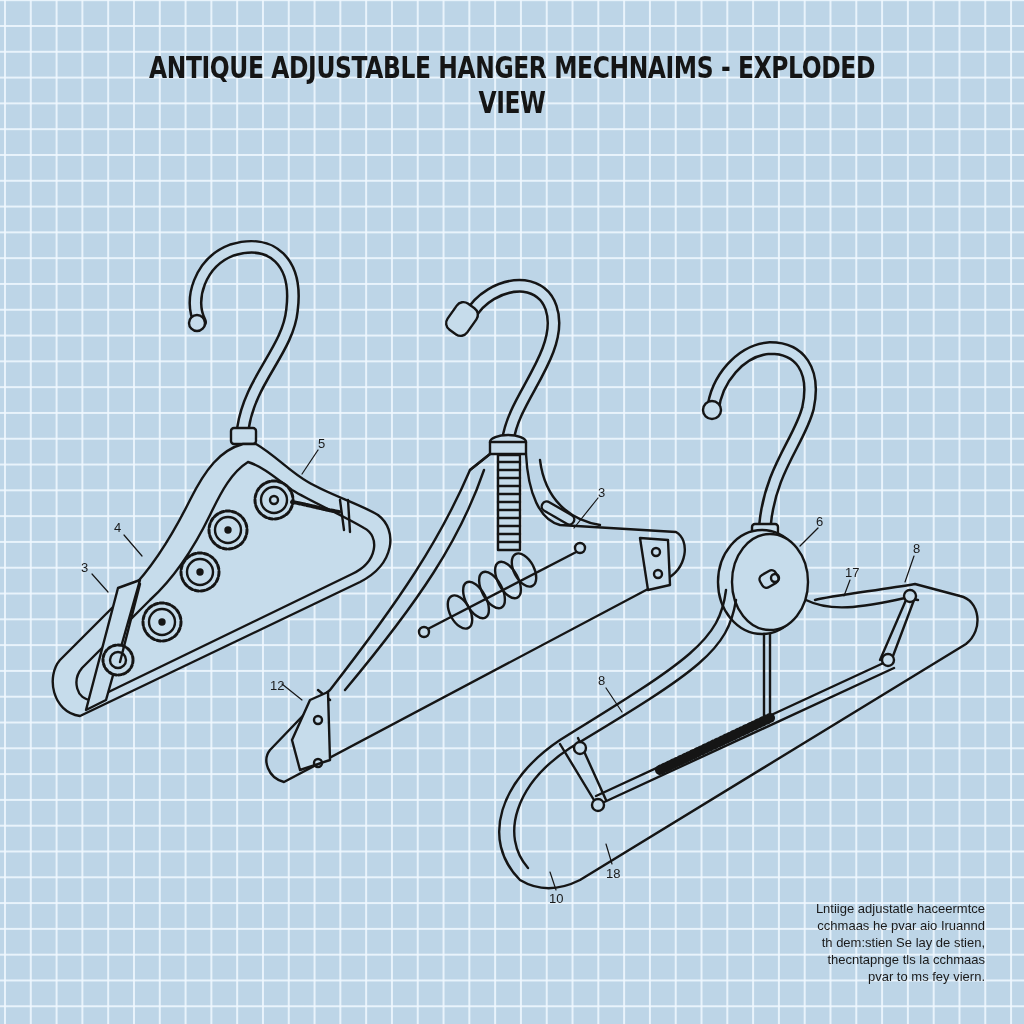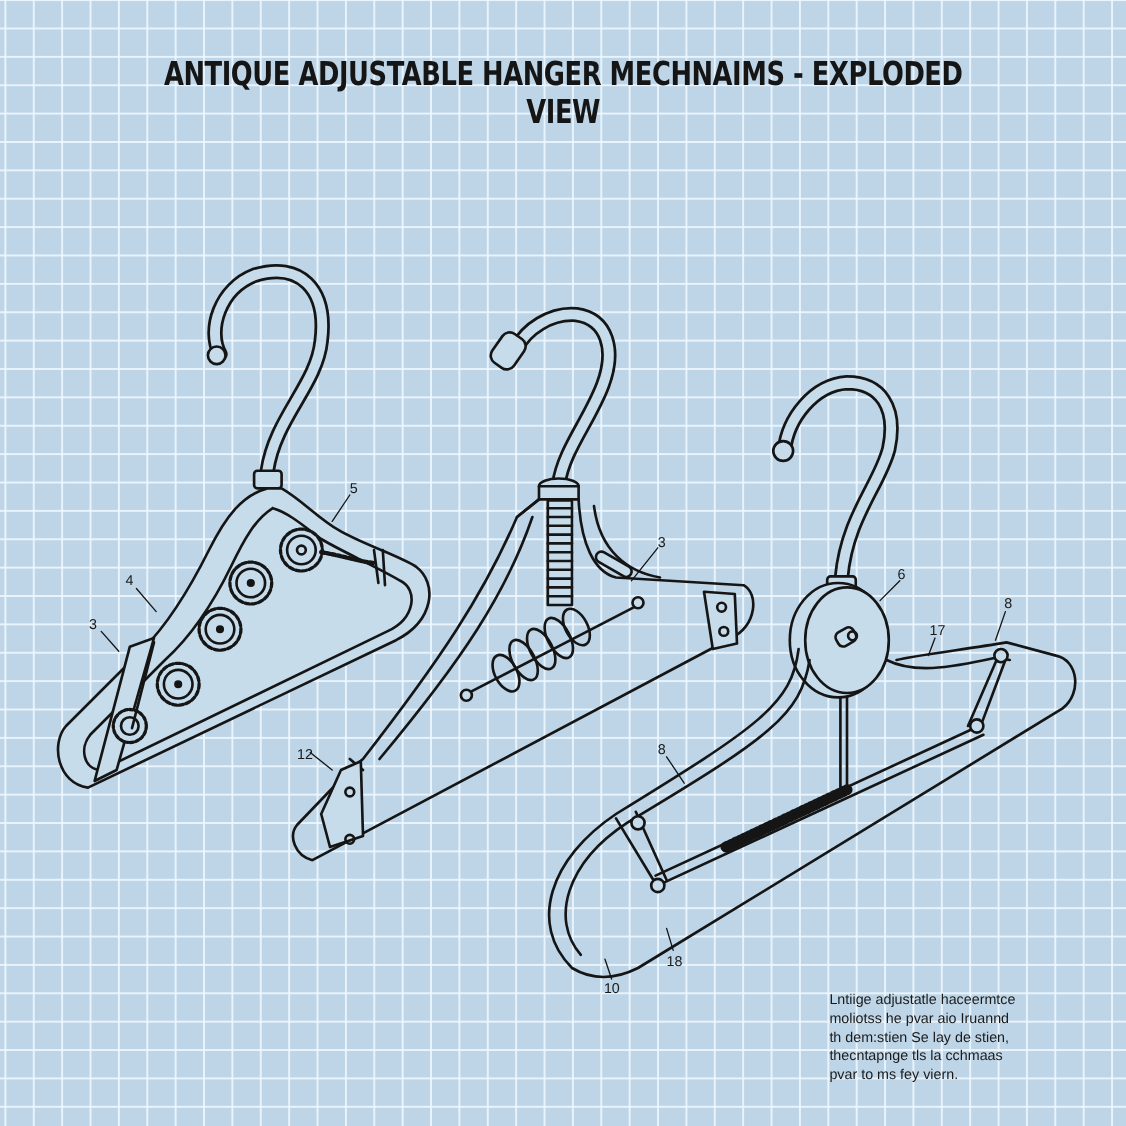--- a/index.html
+++ b/index.html
@@ -21,22 +21,22 @@
       position: absolute; left: 0; top: 50px; width: 1024px;
       text-align: center;
       font-family: "DejaVu Sans", sans-serif;
       font-weight: bold; font-size: 30px; letter-spacing: -0.5px;
       color: #151515;
       transform: scaleX(0.78); transform-origin: 512px 0;
     }
     svg.drawing { position: absolute; left: 0; top: 0; }
     .lbl { font-family: "Liberation Sans", sans-serif; font-size: 13px; fill: #1a1a1a; }
     .caption {
-      position: absolute; left: 754px; top: 900px; width: 215px;
-      text-align: left; font-size: 13px; line-height: 17px; color: #1a1a1a;
+      position: absolute; left: 770px; top: 900px; width: 215px;
+      text-align: right; font-size: 13px; line-height: 17px; color: #1a1a1a;
     }
     .caption div { white-space: nowrap; }
   </style>
 </head>
 <body>
 
 <div class="canvas">
 
   <div class="title">ANTIQUE ADJUSTABLE HANGER MECHNAIMS - EXPLODED VIEW</div>
 
@@ -179,18 +179,18 @@
       <text class="lbl" x="913" y="553">8</text>
       <text class="lbl" x="845" y="577">17</text>
       <text class="lbl" x="598" y="685">8</text>
       <text class="lbl" x="606" y="878">18</text>
       <text class="lbl" x="549" y="903">10</text>
     </g>
   </svg>
 
   <div class="caption">
     <div>Lntiige adjustatle haceermtce</div>
-    <div>moliotss he pvar aio Iruannd</div>
+    <div>cchmaas he pvar aio Iruannd</div>
     <div>th dem:stien Se lay de stien,</div>
     <div>thecntapnge tls la cchmaas</div>
     <div>pvar to ms fey viern.</div>
   </div>
 </div>
 
 </body></html>

